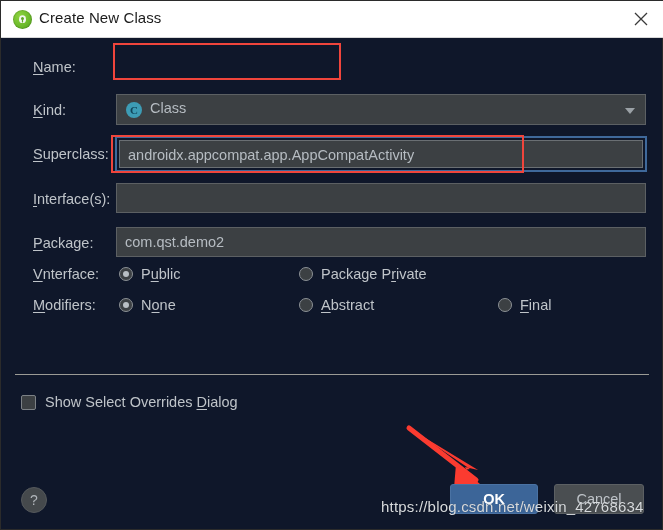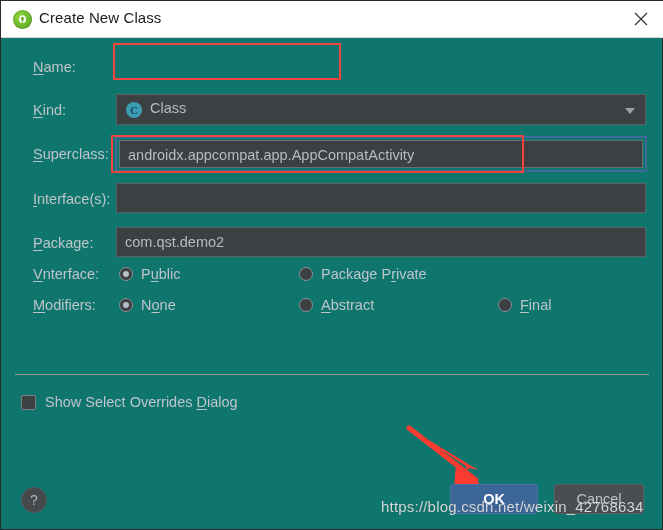--- a/index.html
+++ b/index.html
@@ -11,21 +11,21 @@
     width: 663px;
     height: 530px;
     overflow: hidden;
     font-family: "Liberation Sans", sans-serif;
   }
 
   #dialog {
     position: relative;
     width: 663px;
     height: 530px;
-    background: #0f766e;
+    background: #0f172a;
     box-sizing: border-box;
     border: 1px solid #2b2b2b;
   }
 
   
   #titlebar {
     position: absolute;
     left: 0; top: 0;
     width: 663px;
     height: 36px;

